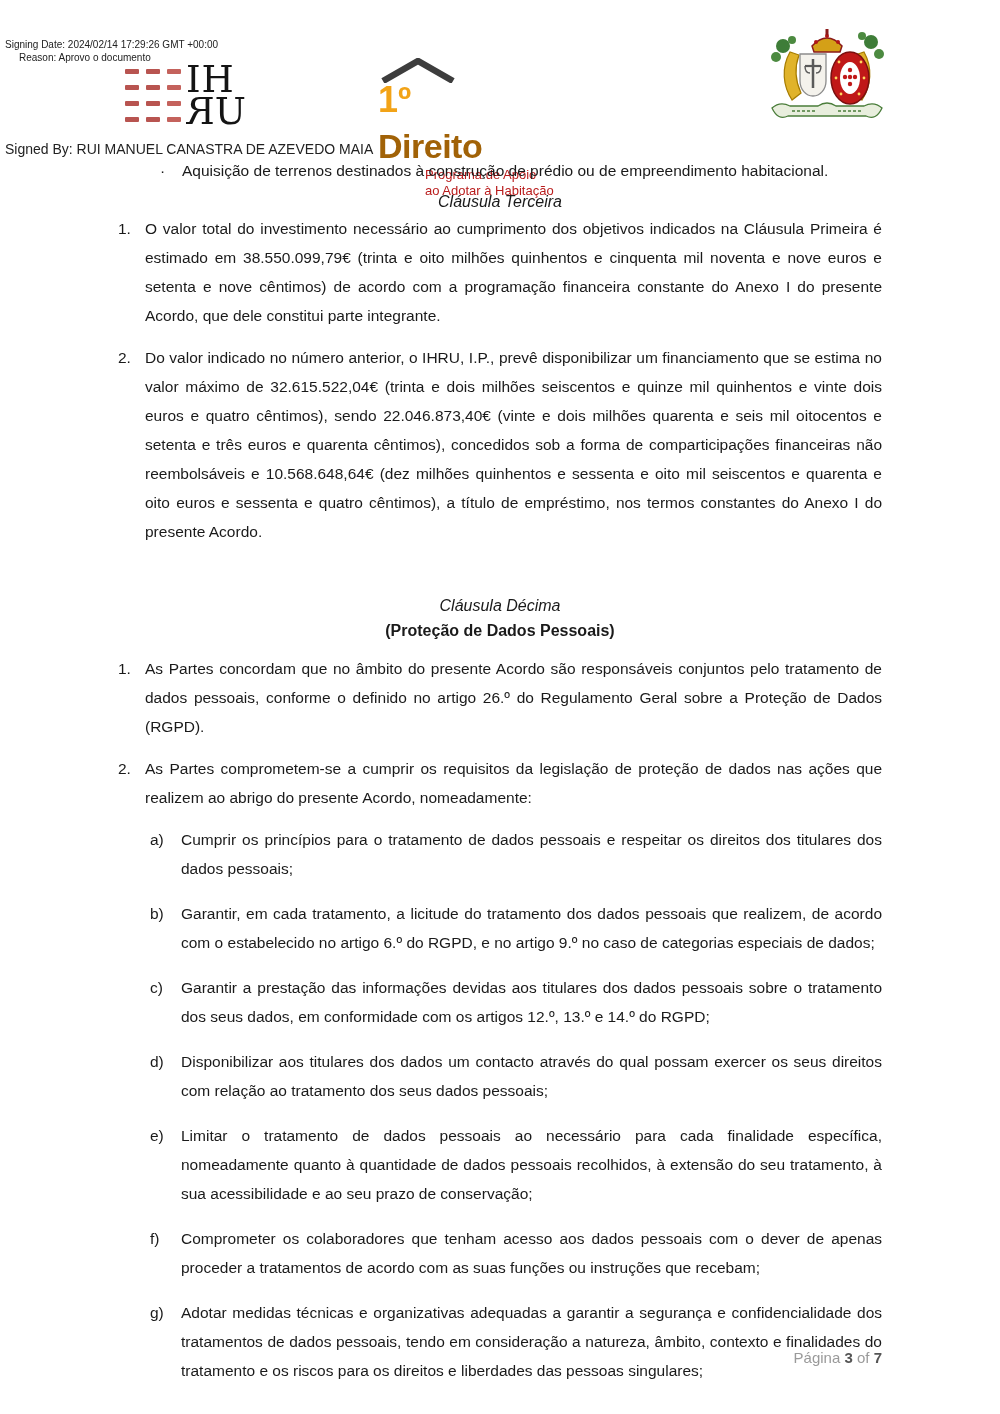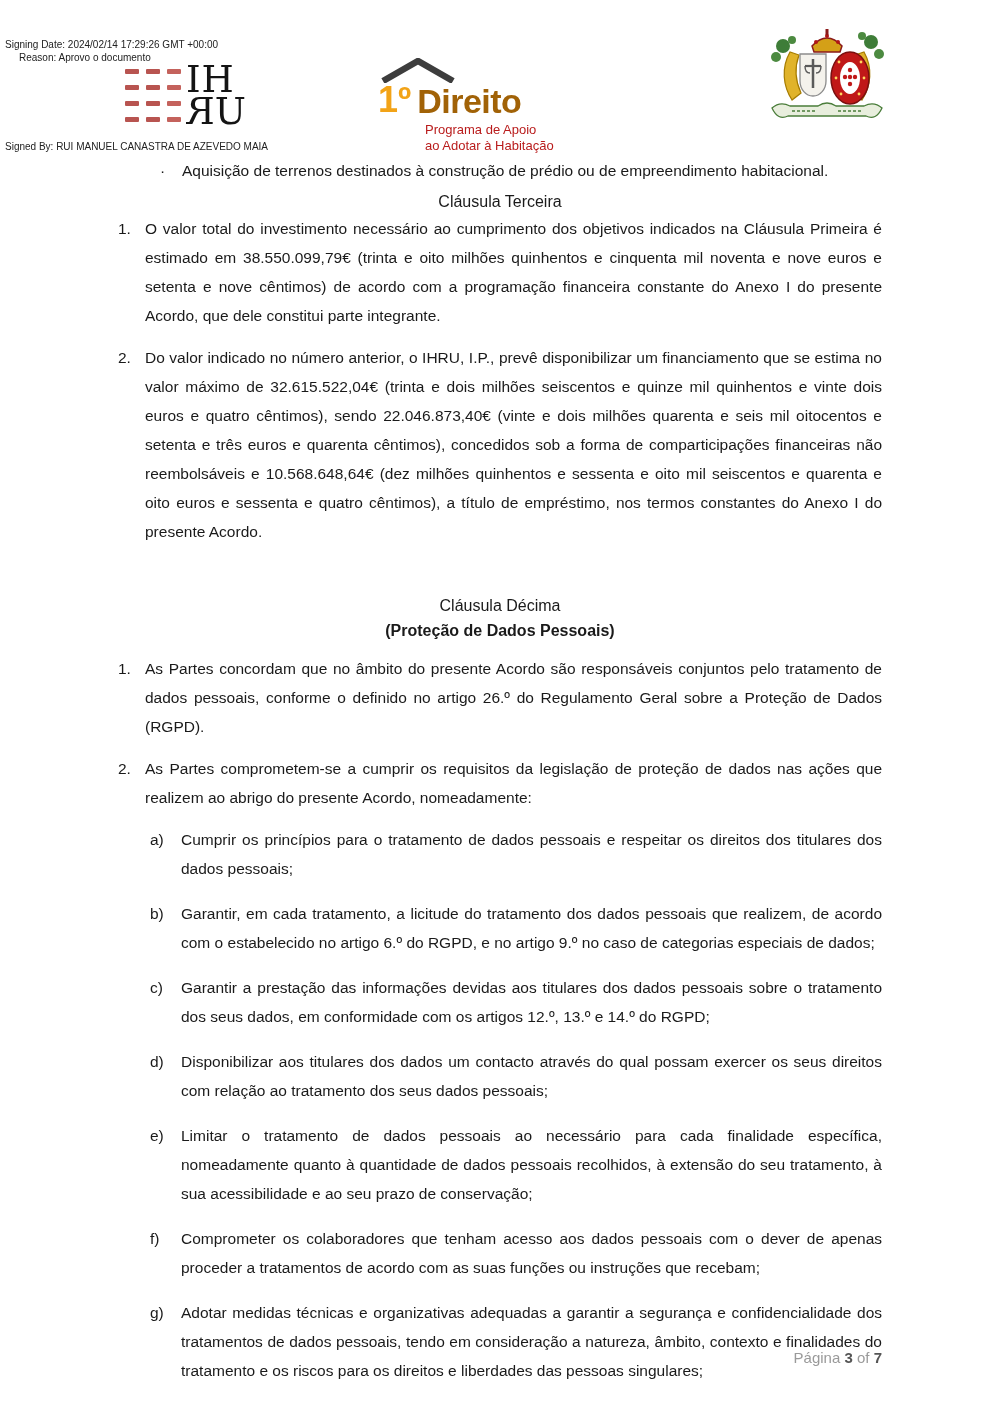--- a/index.html
+++ b/index.html
@@ -10,50 +10,50 @@
     background:#ffffff;
     font-family:"Liberation Sans", sans-serif;
     color:#1a1a1a;
     overflow:hidden;
     margin:8px auto;
   }
 
   
   .sig-block { position:absolute; left:5px; top:30px; font-size:10px; line-height:13px; color:#222; }
   .sig-block .reason { padding-left:14px; }
-  .signed-by { position:absolute; left:5px; top:133px; font-size:10px; color:#222; }
+  .signed-by { position:absolute; left:5px; top:133px; font-size:14px; color:#222; }
 
   
   .ihru { position:absolute; left:125px; top:56px; display:flex; align-items:flex-start; gap:5px; }
   .ihru-dashes { display:grid; grid-template-columns:repeat(3,14px); grid-auto-rows:5px; column-gap:7px; row-gap:11px; padding-top:5px; }
   .ihru-dashes i { background:#b85450; border-radius:1px; }
   .ihru-dashes i:nth-child(3n) { background:#c4625c; }
   .ihru-text { font-family:"DejaVu Serif", serif; font-size:37px; line-height:32px; color:#141414; letter-spacing:1px; }
   .mirror { display:inline-block; transform:scaleX(-1); }
 
   
   .direito { position:absolute; left:378px; top:50px; width:210px; }
   .direito-roof { display:block; margin-left:2px; }
-  .direito-row { display:flex; align-items:flex-end; gap:6px; margin-top:-4px; }
+  .direito-row { display:flex; align-items:flex-start; gap:6px; margin-top:-4px;flex-direction:column; }
   .direito-num { font-size:36px; font-weight:bold; color:#f2a317; }
   .direito-name { font-size:34px; font-weight:bold; color:#a16207; letter-spacing:-0.5px; }
   .direito-sub { margin-left:47px; font-size:13px; line-height:15.5px; color:#b91c1c; margin-top:1px; }
 
   
   .crest { position:absolute; left:766px; top:20px; }
 
   
   .doc {
     position:absolute; left:118px; right:118px; top:148px;
     font-size:15.5px; line-height:29px; text-align:justify;
   }
   .bullet-item { position:relative; padding-left:64px; margin-bottom:4px; }
   .bullet-marker { position:absolute; left:42px; top:0; }
   .clause-head { text-align:center; }
-  .clause-title { font-size:16px; line-height:25px; }
+  .clause-title { font-size:16px; line-height:25px;font-style:italic; }
   .clause-sub { font-size:16px; line-height:26px; font-weight:bold; margin-bottom:10px; }
   .num-item { display:flex; margin-bottom:13px; }
   .num-item .num { flex:0 0 27px; }
   .num-item .txt { flex:1; text-align:justify; }
   .letter-item { display:flex; margin-left:32px; margin-bottom:16px; }
   .letter-item .num { flex:0 0 31px; }
   .letter-item .txt { flex:1; text-align:justify; }
   .clause-gap { height:34px; }
 
   

